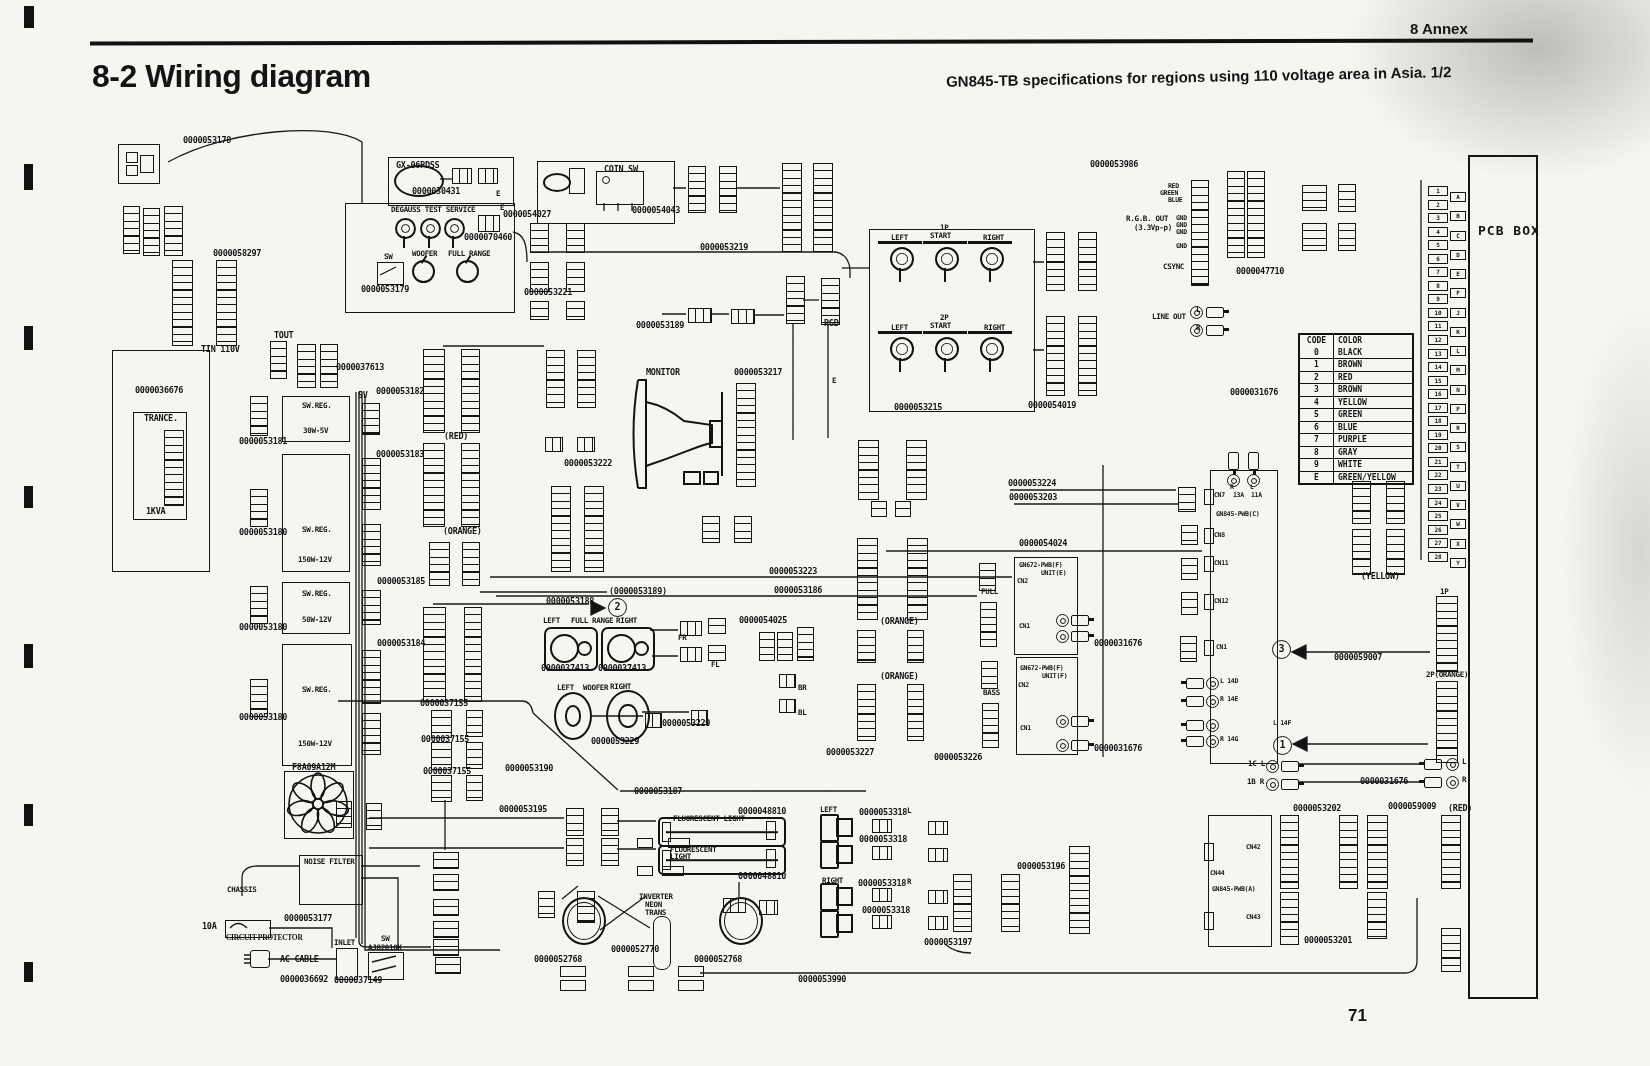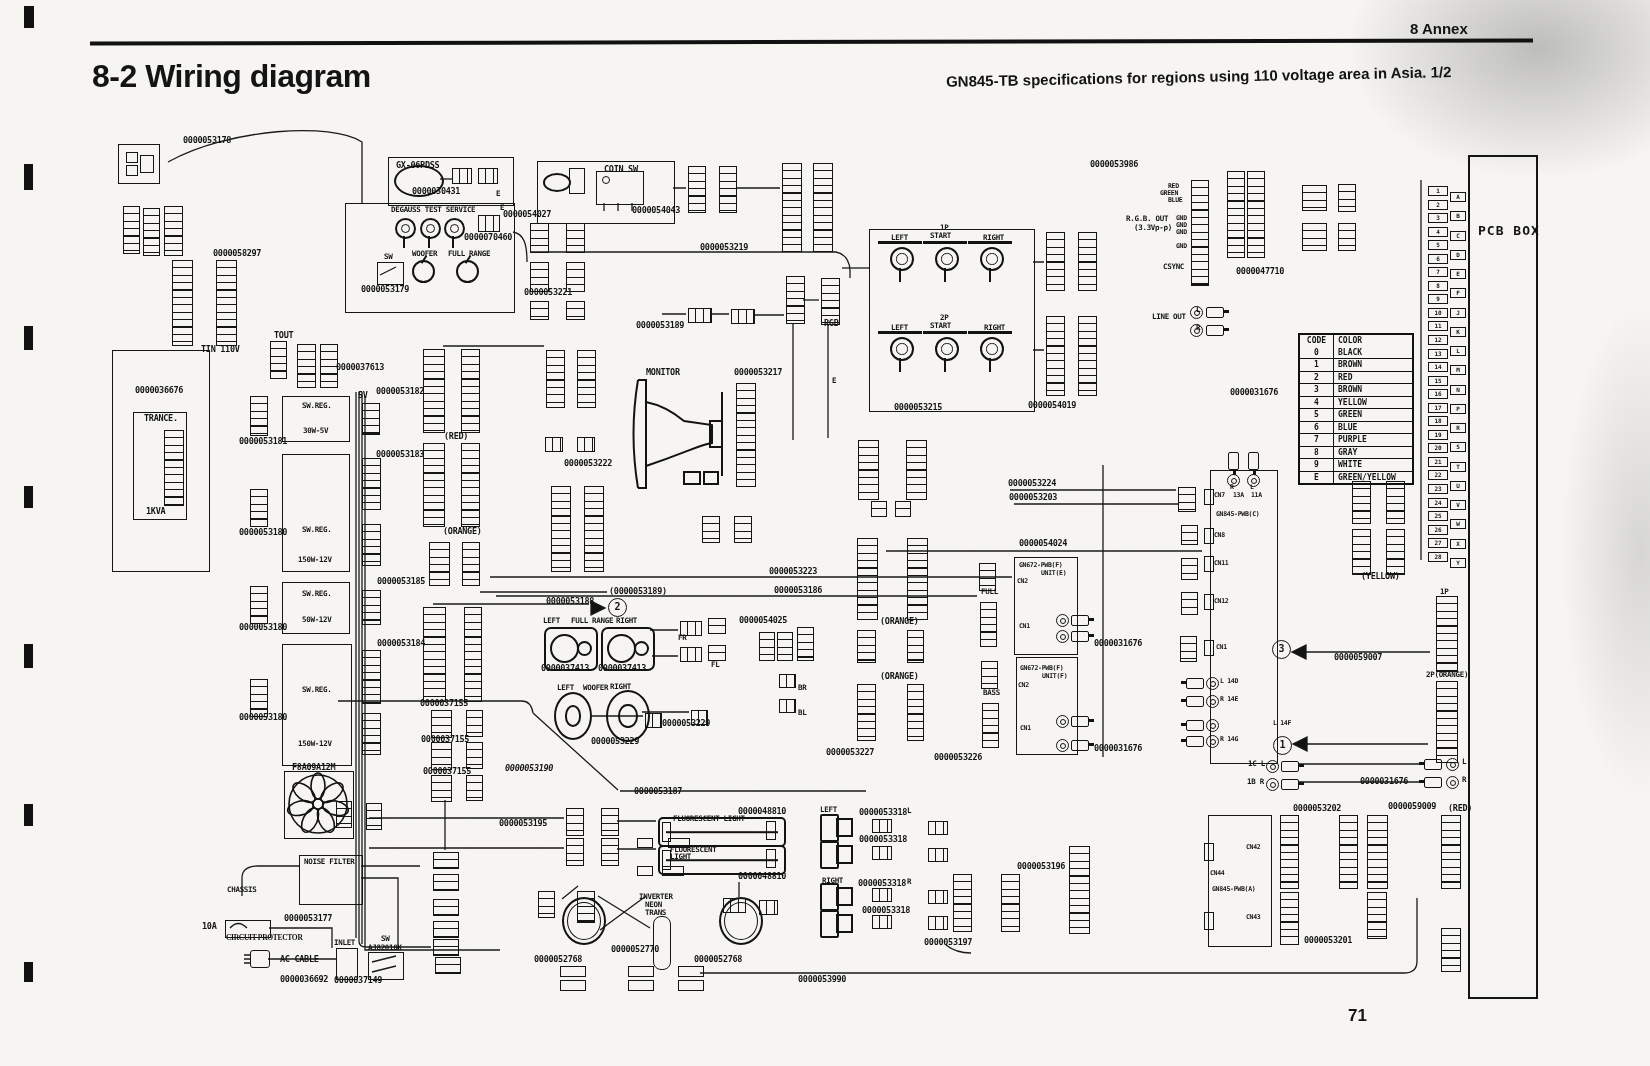--- a/index.html
+++ b/index.html
@@ -489,23 +489,23 @@
       <div class="lbl" style="left: 1360px; top: 777px;">0000031676</div>
       <div class="lbl s7" style="left: 1462px; top: 758px;">L</div>
       <div class="lbl s7" style="left: 1462px; top: 776px;">R</div>
       <div class="lbl" style="left: 1293px; top: 804px;">0000053202</div>
       <div class="lbl" style="left: 1388px; top: 802px;">0000059009</div>
       <div class="lbl s6" style="left: 1246px; top: 844px;">CN42</div>
       <div class="lbl s6" style="left: 1210px; top: 870px;">CN44</div>
       <div class="lbl s6" style="left: 1212px; top: 886px;">GN845-PWB(A)</div>
       <div class="lbl s6" style="left: 1246px; top: 914px;">CN43</div>
       <div class="lbl" style="left: 1304px; top: 936px;">0000053201</div>
-      <div class="lbl" style="left: 505px; top: 764px; font-style: italic;">0000053190</div>
+      <div class="lbl" style="left: 505px; top: 764px;">0000053190</div>
       <div class="lbl" style="left: 634px; top: 787px;">0000053187</div>
-      <div class="lbl" style="left: 499px; top: 805px; margin-top: 14px;">0000053195</div>
+      <div class="lbl" style="left: 499px; top: 805px;">0000053195</div>
       <div class="lbl" style="left: 420px; top: 699px;">0000037155</div>
       <div class="lbl" style="left: 421px; top: 735px;">0000037155</div>
       <div class="lbl" style="left: 423px; top: 767px;">0000037155</div>
       <div class="lbl s7" style="left: 673px; top: 815px;">FLUORESCENT LIGHT</div>
       <div class="lbl" style="left: 738px; top: 807px;">0000048810</div>
       <div class="lbl s7" style="left: 670px; top: 846px;">FLUORESCENT</div>
       <div class="lbl s7" style="left: 670px; top: 853px;">LIGHT</div>
       <div class="lbl" style="left: 738px; top: 872px;">0000048810</div>
       <div class="lbl s7" style="left: 639px; top: 893px;">INVERTER</div>
       <div class="lbl s7" style="left: 645px; top: 901px;">NEON</div>

